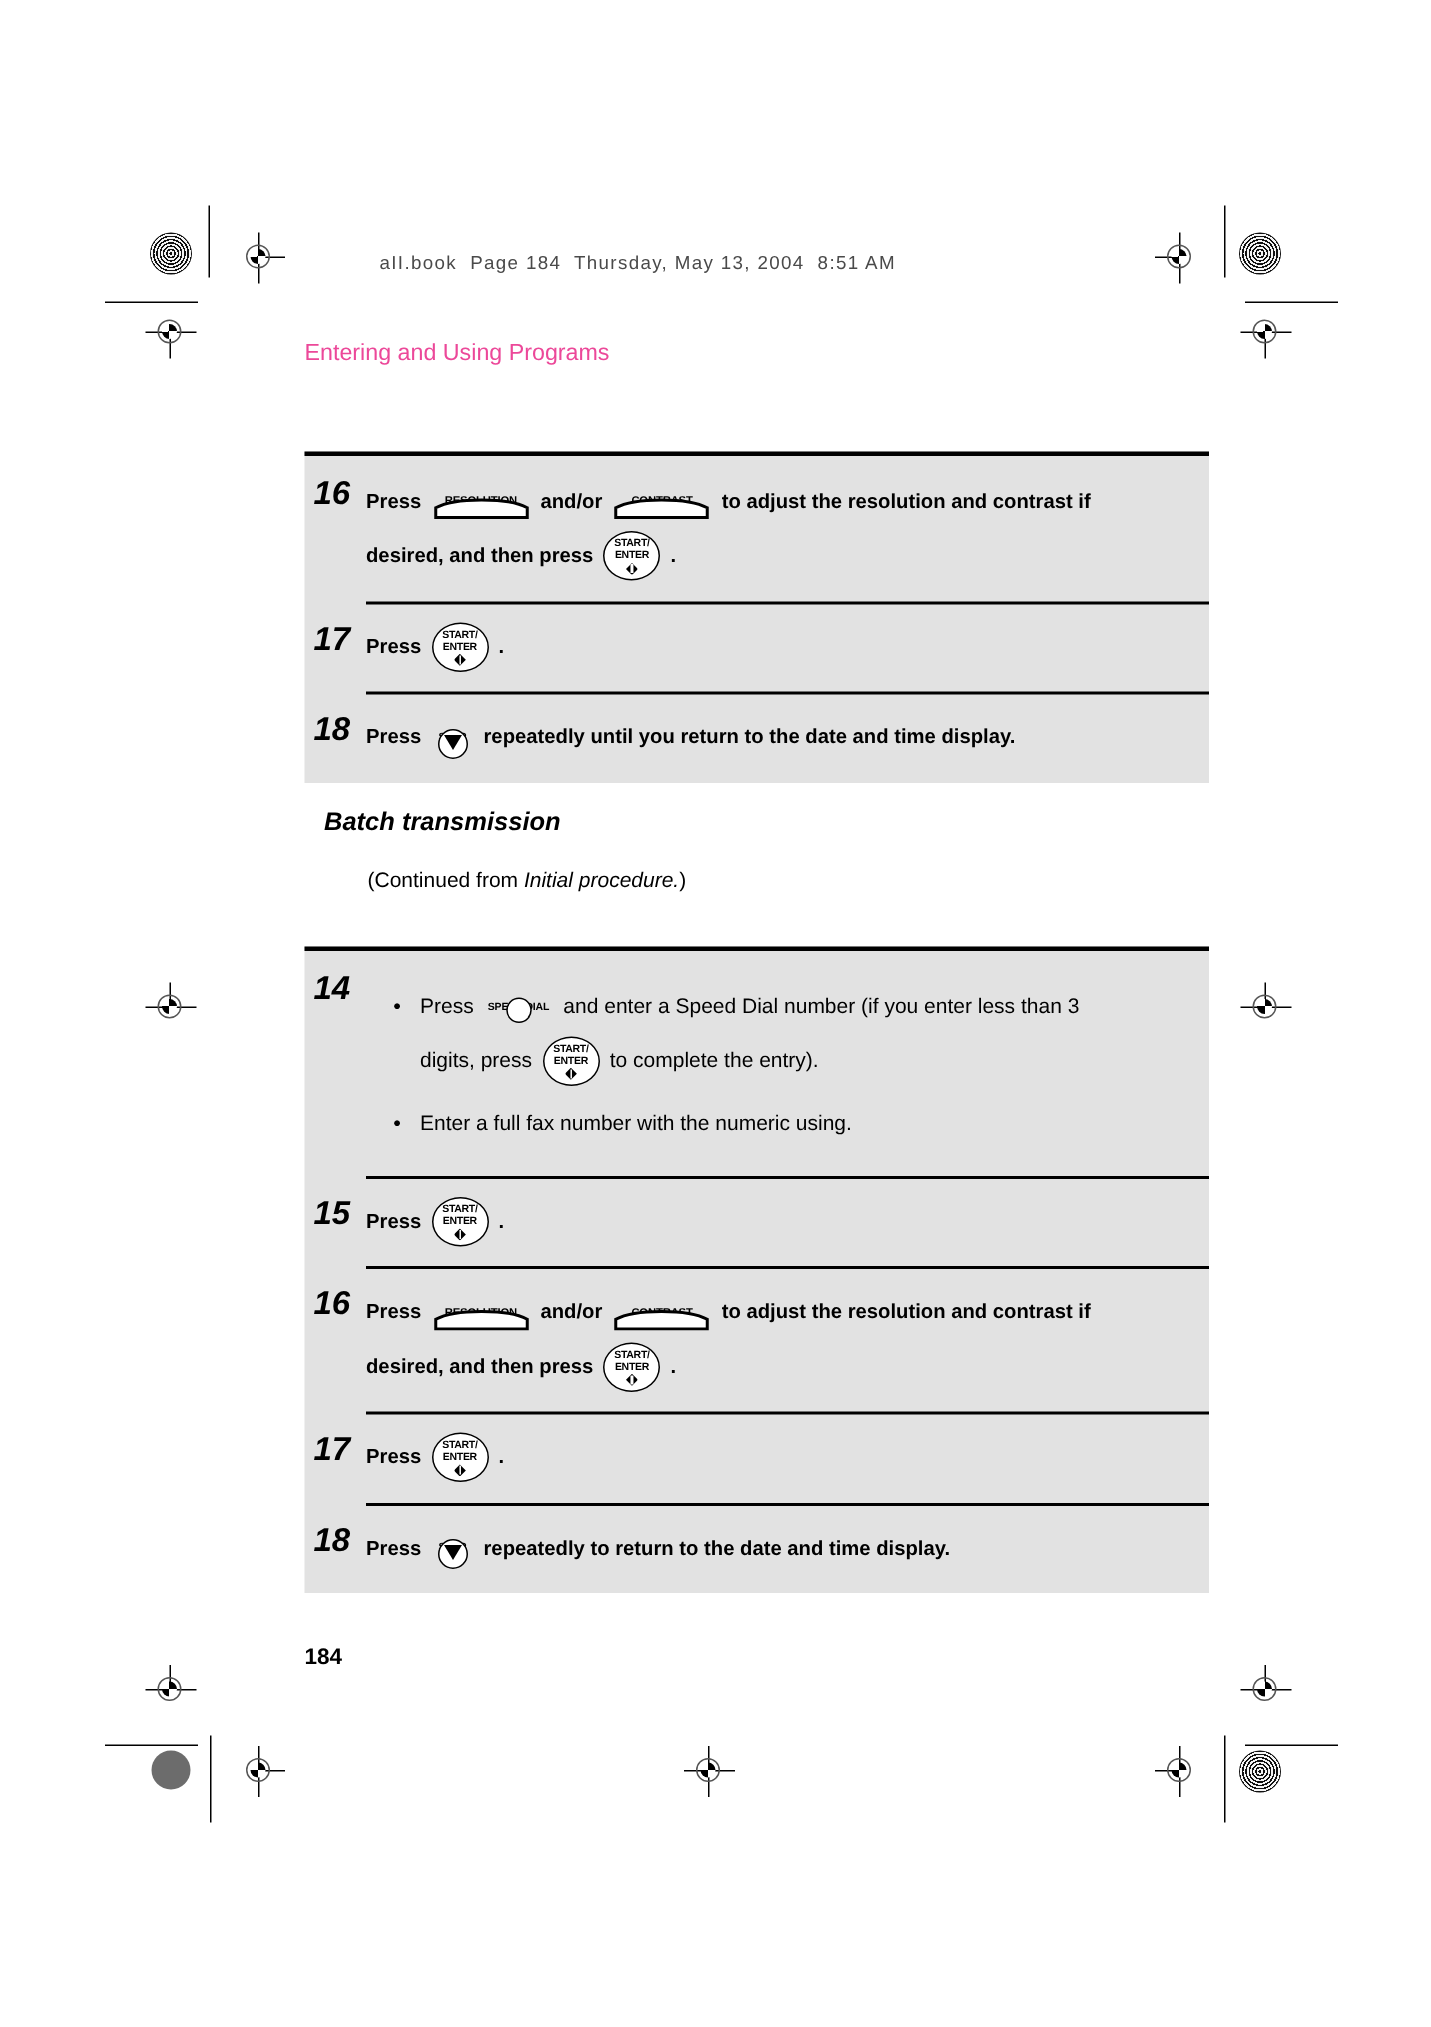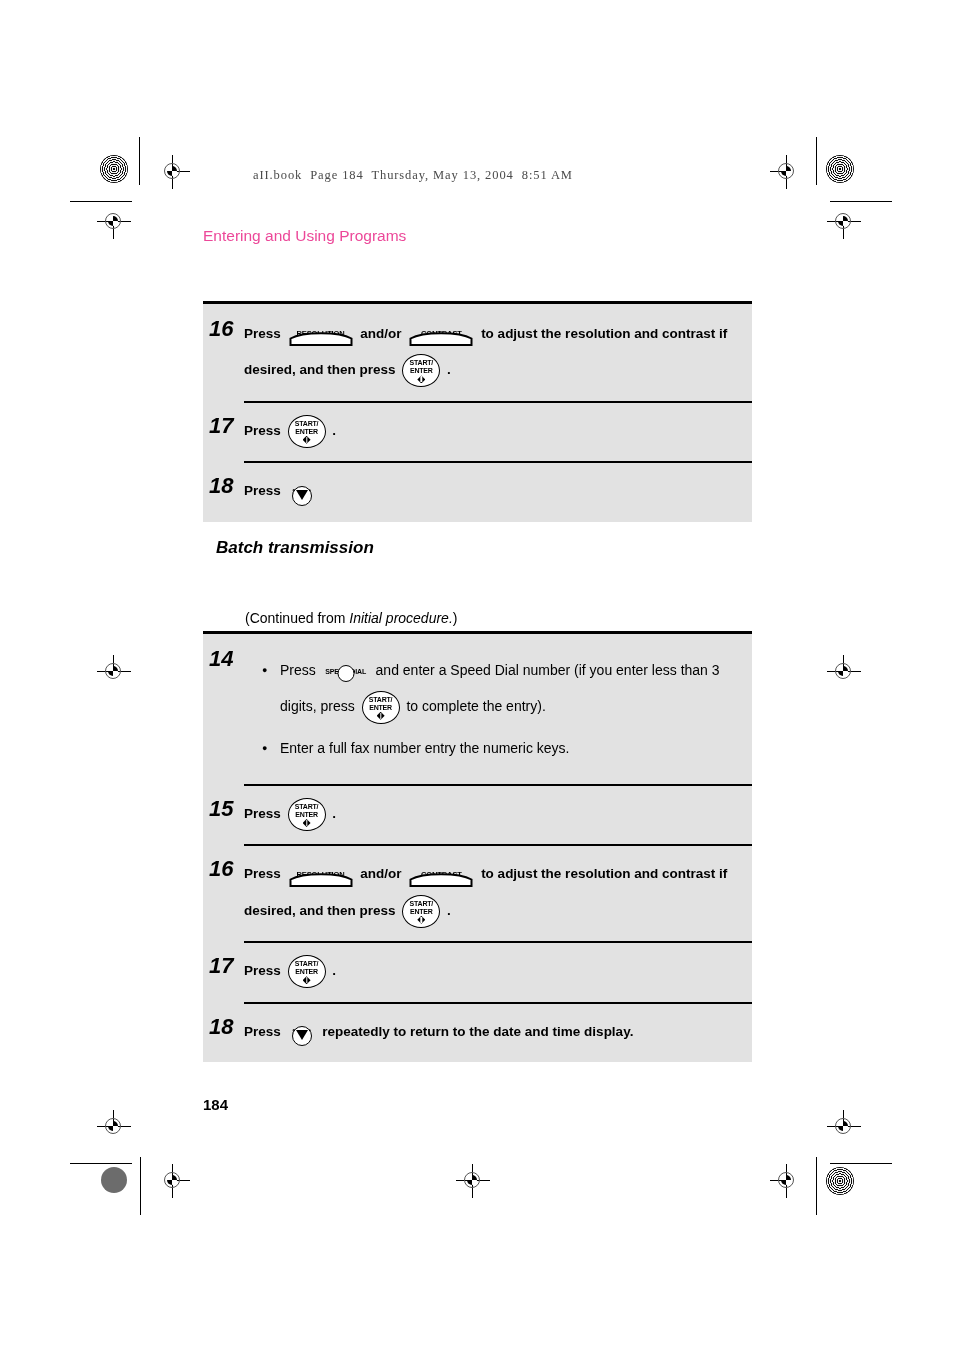--- a/index.html
+++ b/index.html
@@ -73,21 +73,21 @@
     background: #000;
   }
 
   
   .running-head {
     position: absolute;
     left: 253px;
     top: 168px;
     font-size: 12.5px;
     letter-spacing: 0.9px;
-    font-family: Liberation Serif, serif;
+    font-family: Liberation Sans, sans-serif;
     color: #4a4a4a;
     white-space: pre;
   }
   .chapter-title {
     position: absolute;
     left: 203px;
     top: 227px;
     font-size: 15.5px;
     color: #ec4899;
   }
@@ -97,37 +97,36 @@
     top: 538px;
     font-size: 17px;
     font-weight: bold;
     font-style: italic;
   }
   .continued {
     position: absolute;
     left: 245px;
     top: 578px;
     font-size: 14px;
-    margin-top: 32px;
   }
   .continued i { font-style: italic; }
 
   .page-number {
     position: absolute;
     left: 203px;
     top: 1096px;
     font-size: 15px;
     font-weight: bold;
   }
 
   
   .step-table {
     position: absolute;
     left: 203px;
-    width: 549px;
+    width: 603px;
     background: #e2e2e2;
     border-top: 3px solid #000;
     box-sizing: border-box;
   }
   .step-table.t1 { top: 301px; }
   .step-table.t2 { top: 631px; }
 
   .step-row {
     display: flex;
     align-items: flex-start;
@@ -472,20 +471,21 @@
 
   <div class="step-row">
     <div class="step-num">18</div>
     <div class="step-body">
       <span class="inline-txt">Press</span>
       <span class="key key-stop">
         <span class="lbl">STOP</span>
         <span class="circ"></span>
         <span class="tri"></span>
       </span>
+      <span class="inline-txt">repeatedly until you return to the date and time display.</span>
     </div>
   </div>
 
 </div>
 
 <div class="section-heading">Batch transmission</div>
 <div class="continued">
   <span>(Continued from </span><i>Initial procedure.</i><span>)</span>
 </div>
 
@@ -506,21 +506,21 @@
           <span>digits, press</span>
           <span class="key key-start">
             <span class="oval"></span>
             <span class="l1">START/</span>
             <span class="l2">ENTER</span>
             <span class="pwr"></span>
           </span>
           <span>to complete the entry).</span>
         </li>
         <li>
-          <span>Enter a full fax number entry the numeric keys.</span>
+          <span>Enter a full fax number with the numeric using.</span>
         </li>
       </ul>
     </div>
   </div>
 
   <div class="step-row">
     <div class="step-num">15</div>
     <div class="step-body">
       <span class="inline-txt">Press</span>
       <span class="key key-start">

